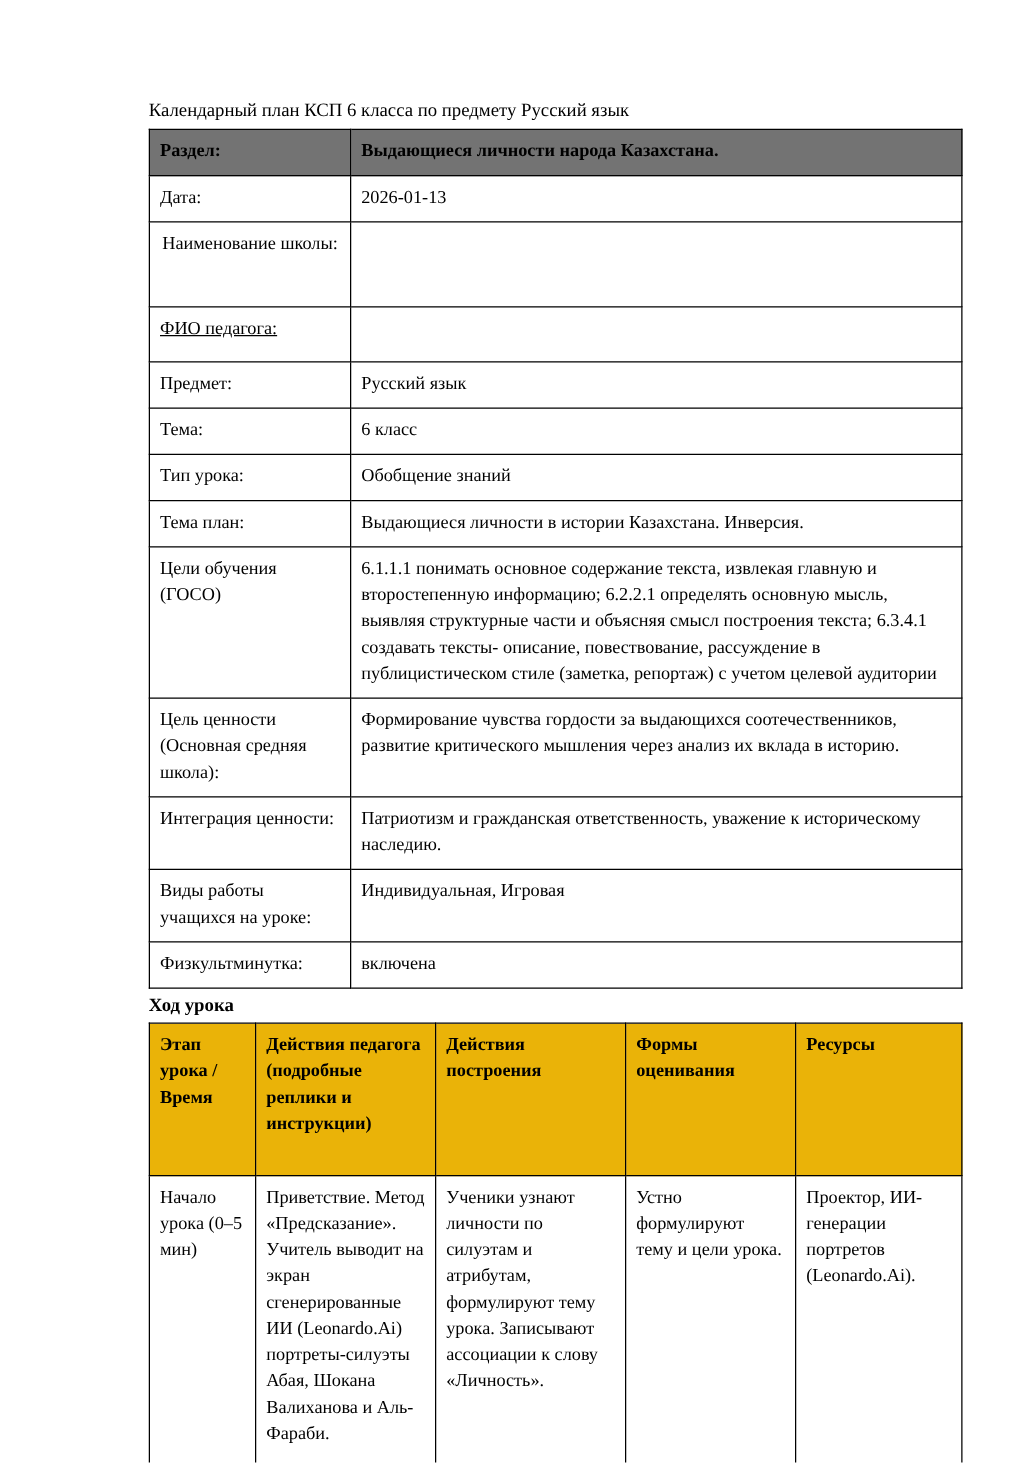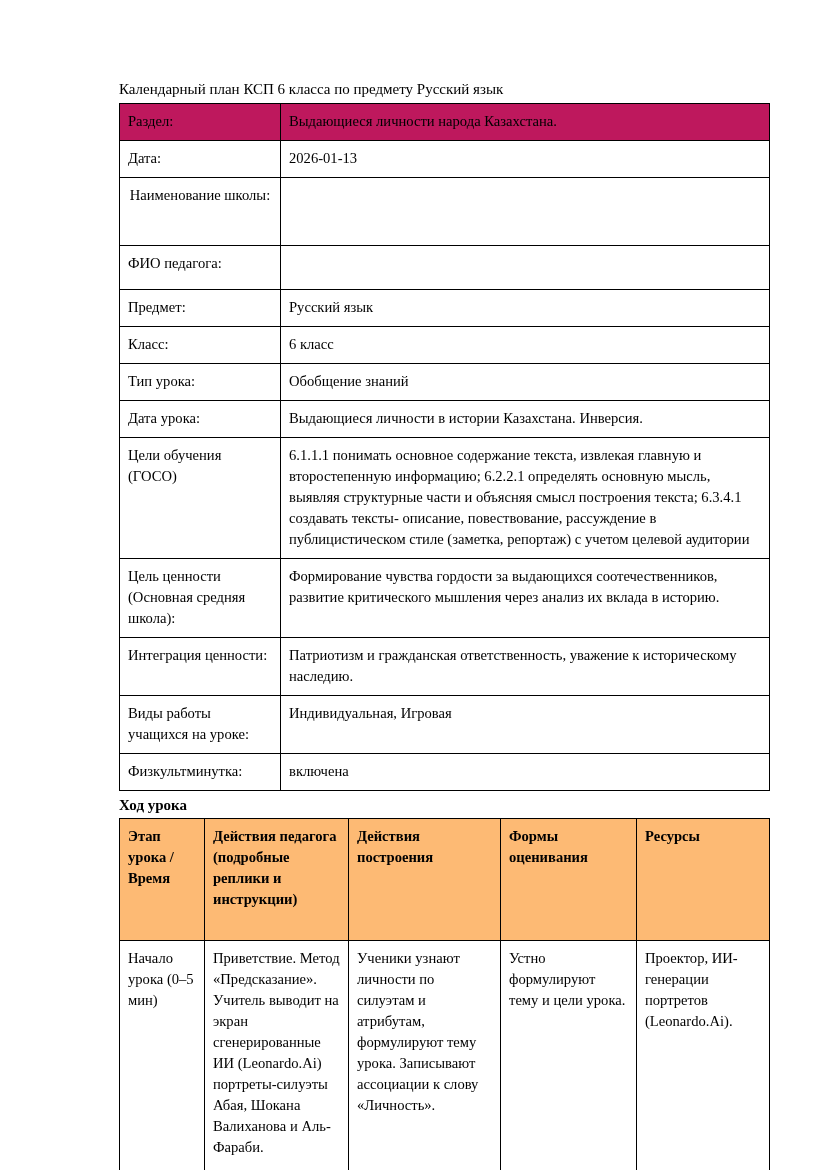--- a/index.html
+++ b/index.html
@@ -45,38 +45,38 @@
     padding: 7px 8px 8px 8px;
     font-size: 14.6px;
     line-height: 21px;
     text-align: left;
     font-weight: normal;
   }
   
   .info-table col.c1 { width: 161px; }
   .info-table col.c2 { width: 489px; }
   .info-table tr.header-row td {
-    background: #be185d;
-    font-weight: normal;
+    background: #737373;
+    font-weight: bold;
   }
   .info-table td.label { }
   .info-table td.value { }
   .row-school td { height: 52px; text-align: center; }
-  .row-teacher td { height: 28px; }
+  .row-teacher td { height: 28px; text-decoration: underline; }
   .row-work td { height: 42px; }
 
   
   .flow-table { margin-top: 0; }
   .flow-table col.f1 { width: 85px; }
   .flow-table col.f2 { width: 144px; }
   .flow-table col.f3 { width: 152px; }
   .flow-table col.f4 { width: 136px; }
   .flow-table col.f5 { width: 133px; }
   .flow-table thead td {
-    background: #fdba74;
+    background: #eab308;
     font-weight: bold;
     height: 106px;
   }
   .flow-table tbody td {
     height: 220px;
   }
 </style>
 </head>
 <body>
 
@@ -104,29 +104,29 @@
       </tr>
       <tr class="row-teacher">
         <td class="label">ФИО педагога:</td>
         <td class="value"></td>
       </tr>
       <tr>
         <td class="label">Предмет:</td>
         <td class="value">Русский язык</td>
       </tr>
       <tr>
-        <td class="label">Класс:</td>
+        <td class="label">Тема:</td>
         <td class="value">6 класс</td>
       </tr>
       <tr>
         <td class="label">Тип урока:</td>
         <td class="value">Обобщение знаний</td>
       </tr>
       <tr>
-        <td class="label">Дата урока:</td>
+        <td class="label">Тема план:</td>
         <td class="value">Выдающиеся личности в истории Казахстана. Инверсия.</td>
       </tr>
       <tr>
         <td class="label">Цели обучения (ГОСО)</td>
         <td class="value">6.1.1.1 понимать основное содержание текста, извлекая главную и второстепенную информацию; 6.2.2.1 определять основную мысль, выявляя структурные части и объясняя смысл построения текста; 6.3.4.1 создавать тексты- описание, повествование, рассуждение в публицистическом стиле (заметка, репортаж) с учетом целевой аудитории</td>
       </tr>
       <tr>
         <td class="label">Цель ценности (Основная средняя школа):</td>
         <td class="value">Формирование чувства гордости за выдающихся соотечественников, развитие критического мышления через анализ их вклада в историю.</td>
       </tr>

